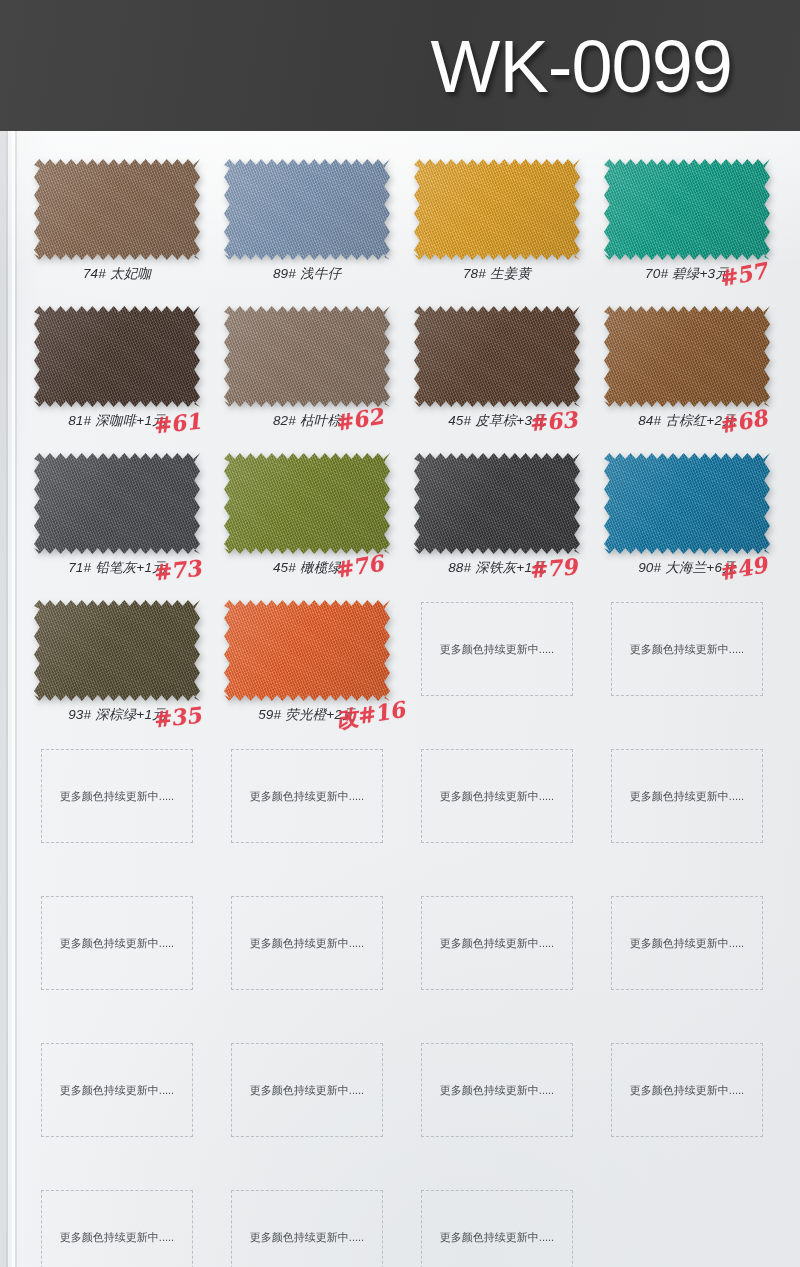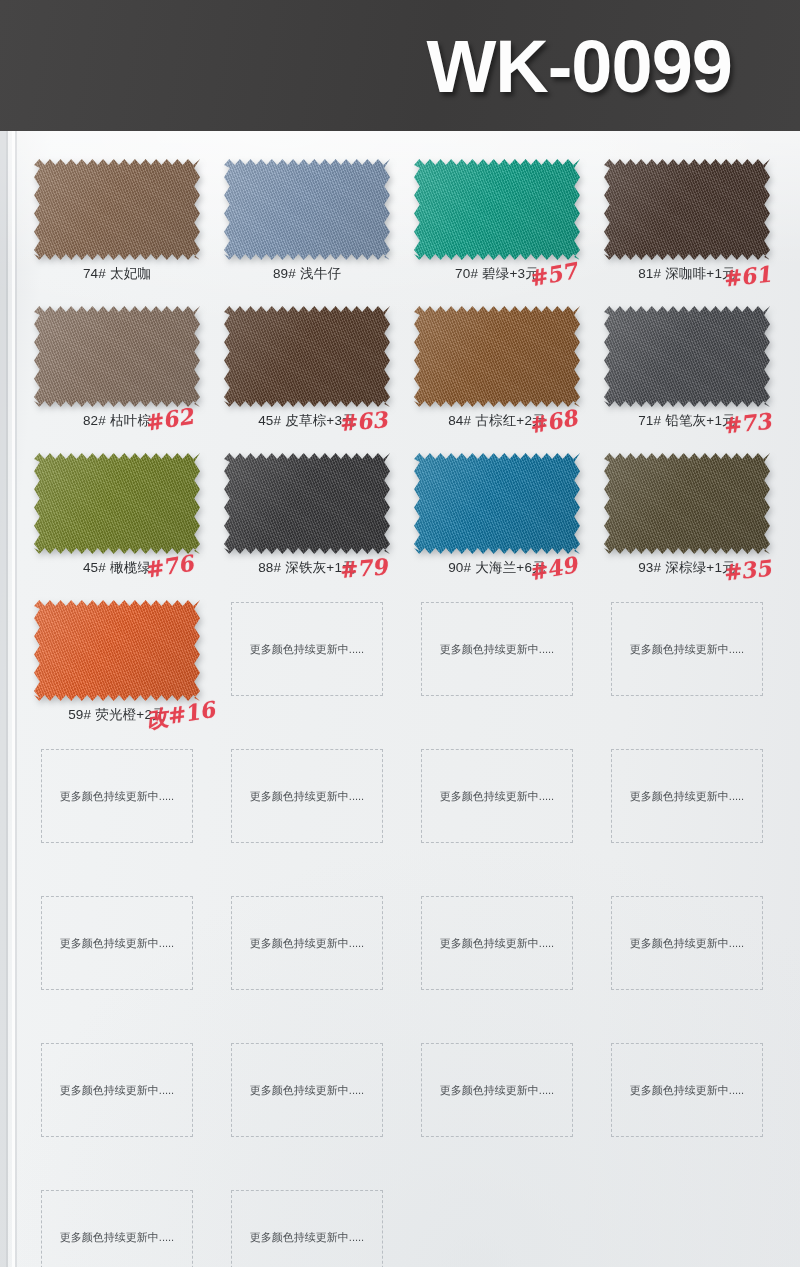--- a/index.html
+++ b/index.html
@@ -21,21 +21,21 @@
     width: 800px; height: 131px;
     background: #403f3f;
     background-image: linear-gradient(100deg, #464545 0%, #3c3b3b 55%, #424141 100%);
   }
   #header-title {
     position: absolute;
     right: 68px; top: 50%;
     transform: translateY(-50%);
     color: #fdfdfd;
     font-size: 74px;
-    font-weight: bold;
+    font-weight: normal;
     letter-spacing: -1px;
     text-shadow: 3px 4px 4px rgba(0,0,0,0.45);
     white-space: nowrap;
   }
 
   
   #card {
     position: absolute; left: 0; top: 131px;
     width: 800px; height: 1136px;
     background: #eef0f1;
@@ -134,20 +134,21 @@
 
   
   .caption {
     position: absolute;
     left: 0; right: 0; top: 112px;
     text-align: center;
     font-size: 13.5px;
     color: #2d3033;
     letter-spacing: 0.2px;
     white-space: nowrap;
+    font-style: italic;
   }
 
   
   .note {
     position: absolute;
     font-family: "DejaVu Serif", serif;
     font-style: italic;
     font-weight: bold;
     font-size: 22px;
     color: #e43a4a;
@@ -206,20 +207,28 @@
           <div class="swatch-wrap">
             <div class="swatch">
               <div class="body" style="background: rgb(128, 152, 182);"></div>
             </div>
           </div>
           <div class="caption">89#  浅牛仔</div>
         </div>
         <div class="cell">
           <div class="swatch-wrap">
             <div class="swatch">
+              <div class="body" style="background: rgb(226, 161, 36);"></div>
+            </div>
+          </div>
+          <div class="caption">78#  生姜黄</div>
+        </div>
+        <div class="cell">
+          <div class="swatch-wrap">
+            <div class="swatch">
               <div class="body" style="background: rgb(17, 161, 137);"></div>
             </div>
           </div>
           <div class="caption">70#  碧绿+3元</div>
           <div class="note" style="left: 128px; top: 108px; transform: rotate(-10deg); color: rgb(228, 58, 74);">#57</div>
         </div>
         <div class="cell">
           <div class="swatch-wrap">
             <div class="swatch">
               <div class="body" style="background: rgb(74, 56, 47);"></div>

